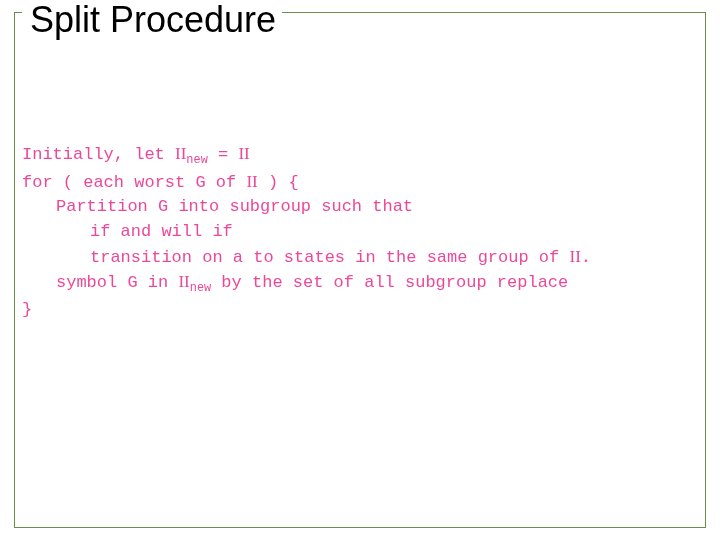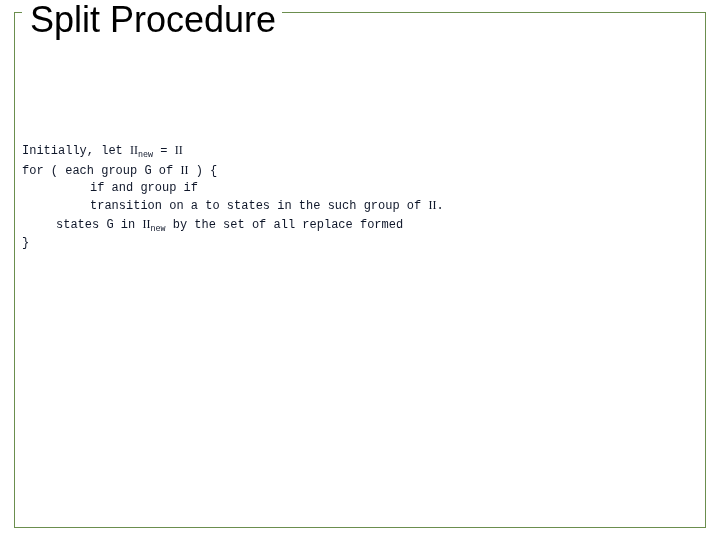--- a/index.html
+++ b/index.html
@@ -41,23 +41,23 @@
     font-weight: normal;
     margin: 0;
     line-height: 1.2;
   }
   .code-block {
     position: absolute;
     left: 22px;
     top: 142px;
     width: 690px;
     font-family: "Courier New", Courier, monospace;
-    font-size: 12px;
+    font-size: 17px;
     line-height: 1.45;
-    color: #0f172a;
+    color: #ec4899;
     white-space: nowrap;
   }
   .code-line {
     display: block;
   }
   .ind1 { padding-left: 34px; }
   .ind2 { padding-left: 68px; }
   .bold { font-weight: normal; }
   .serif { font-family: "Times New Roman", Times, serif; }
   sub { font-size: 0.7em; vertical-align: sub; }
@@ -88,24 +88,25 @@
 
   <div class="title-wrap" id="title-wrap">
     <h1 class="title">Split Procedure</h1>
   </div>
 
   <div class="code-block">
     <span class="code-line">
       <span>Initially, let </span><span class="serif">II</span><sub>new</sub><span> = </span><span class="serif">II</span>
     </span>
     <span class="code-line">
-      <span class="bold">for</span><span> ( each group G of </span><span class="serif">II</span><span> ) {</span>
+      <span class="bold">for</span><span> ( each worst G of </span><span class="serif">II</span><span> ) {</span>
     </span>
-    <span class="code-line ind2">if and group if</span>
+    <span class="code-line ind1">Partition G into subgroup such that</span>
+    <span class="code-line ind2">if and will if</span>
     <span class="code-line ind2">
-      <span>transition on a to states in the such group of </span><span class="serif">II</span><span>.</span>
+      <span>transition on a to states in the same group of </span><span class="serif">II</span><span>.</span>
     </span>
     <span class="code-line ind1">
-      <span>states G in </span><span class="serif">II</span><sub>new</sub><span> by the set of all replace formed</span>
+      <span>symbol G in </span><span class="serif">II</span><sub>new</sub><span> by the set of all subgroup replace</span>
     </span>
     <span class="code-line">}</span>
   </div>
 </div>
 
 </body></html>

